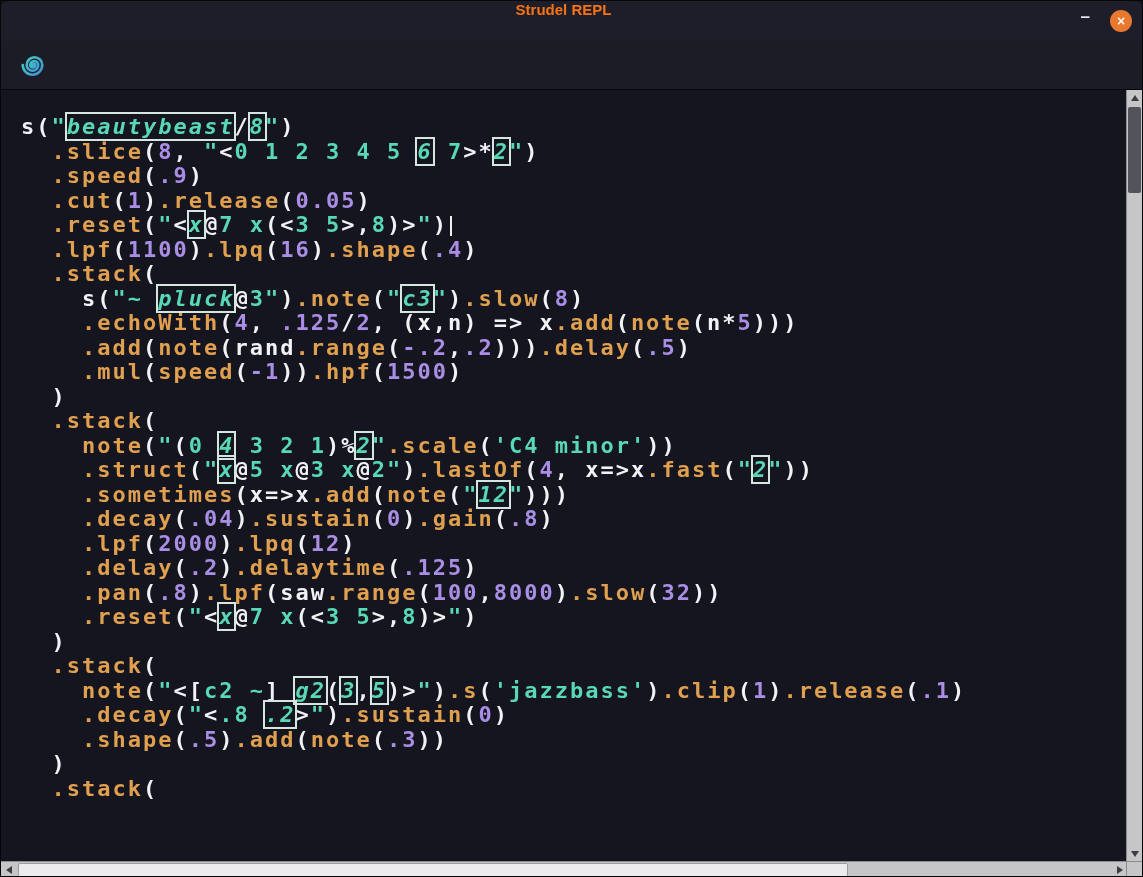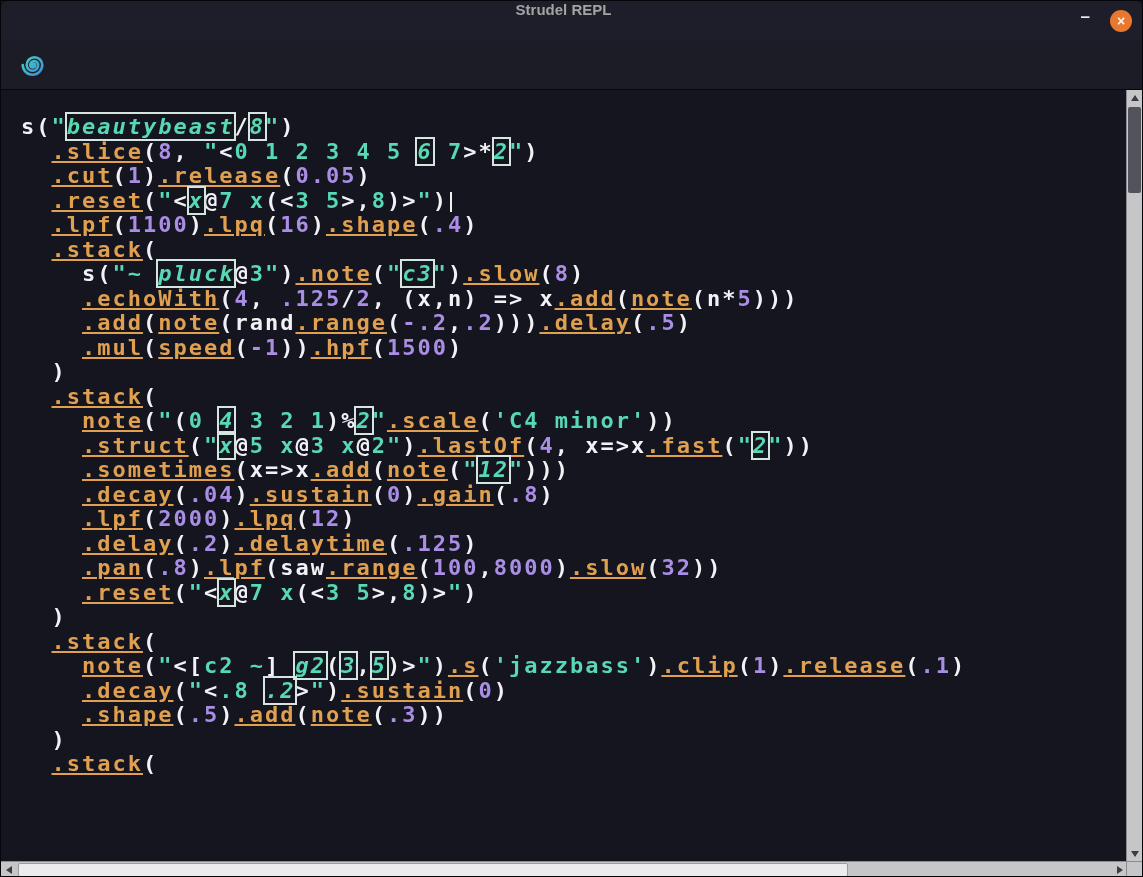--- a/index.html
+++ b/index.html
@@ -7,31 +7,31 @@
     --plain:#f2f2f6; --method:#e0a050; --number:#aa8ee6; --string:#58d8b4;
     --box-outline:#d4e6df; --close-button:#e8782f;
     --scroll-track:#c6c6c9; --scroll-thumb-v:#53535b; --scroll-thumb-h:#ececee;
     --logo-blue:#3f8fd9; --logo-teal:#43cfc3; --caret-color:#f0f0f0;
   }
   *{margin:0;padding:0;box-sizing:border-box;}
   body{background:#0d0d14;font-family:"DejaVu Sans Mono",monospace;}
   .window{width:1143px;height:877px;background:var(--background);overflow:hidden;position:relative;border:1px solid #05060a;}
   .titlebar{height:40px;background:var(--titlebar-bg);position:relative;border-radius:7px 7px 0 0;}
   .title{position:absolute;left:0;right:16px;top:0;height:40px;line-height:40px;text-align:center;
-    color:#a3a3a3;font:700 15px "Liberation Sans",sans-serif;}
+    color:#f97316;font:700 15px "Liberation Sans",sans-serif;}
   .win-controls{position:absolute;right:10px;top:0;height:40px;display:flex;align-items:center;gap:16px;z-index:2;}
   .min-btn{color:#e9e9ee;font:700 17px "Liberation Sans",sans-serif;cursor:default;line-height:10px;padding:0 4px 8px 4px;}
   .close-btn{width:22px;height:22px;border-radius:50%;background:var(--close-button);display:flex;align-items:center;justify-content:center;cursor:default;}
   .close-btn span{color:#fff7ef;font:700 14px "Liberation Sans",sans-serif;line-height:14px;}
   .toolbar{height:48px;background:var(--toolbar-bg);display:flex;align-items:center;padding-left:18px;}
   .logo{width:30px;height:30px;display:flex;align-items:center;justify-content:center;}
   .editor{position:relative;height:789px;background:var(--background);border-top:1px solid #06070c;}
   .code{position:absolute;left:0;top:0;width:1127px;height:772px;overflow:hidden;padding:25px 0 0 20px;}
   .cl{white-space:pre;font:700 22px "DejaVu Sans Mono",monospace;letter-spacing:2px;line-height:24.5px;height:24.5px;}
-  .tp{color:var(--plain);} .tm{color:var(--method);text-decoration:underline;} .tn{color:var(--number);} .ts{color:var(--string);}
+  .tp{color:var(--plain);} .tm{color:var(--method);} .tn{color:var(--number);} .ts{color:var(--string);}
   .boxed{outline:2px solid var(--box-outline);outline-offset:0px;font-style:italic;}
   .caret{display:inline-block;width:2px;height:20px;background:var(--caret-color);vertical-align:middle;margin-left:2px;}
   
   .vscroll{position:absolute;right:0;top:0;width:16px;height:772px;background:var(--scroll-track);border-left:1px solid #8b8b90;}
   .vthumb{position:absolute;left:1px;top:17px;width:13px;height:86px;background:var(--scroll-thumb-v);border-radius:2px;}
   .hscroll{position:absolute;left:0;bottom:0;width:1127px;height:17px;background:var(--scroll-track);border-top:1px solid #8b8b90;}
   .hthumb{position:absolute;left:17px;top:1px;width:830px;height:14px;background:var(--scroll-thumb-h);border:1px solid #9b9ba0;border-radius:2px;}
   .corner{position:absolute;right:0;bottom:0;width:16px;height:17px;background:var(--scroll-track);border-top:1px solid #8b8b90;border-left:1px solid #8b8b90;}
   .sbtn{position:absolute;width:16px;height:16px;display:flex;align-items:center;justify-content:center;}
   .sbtn.top{top:0;left:0;} .sbtn.bottom{bottom:0;left:0;}
@@ -69,20 +69,21 @@
         <path d="M12 12 m-1 0 a1 1 0 0 1 2 0 a2 2 0 0 1 -4 0 a3.2 3.2 0 0 1 6.4 0 a4.6 4.6 0 0 1 -9.2 0 a6.2 6.2 0 0 1 12.4 0 a7.8 7.8 0 0 1 -15.6 0" fill="none" stroke="url(#lg)" stroke-width="2.1" stroke-linecap="round"></path>
       </svg>
     </div>
   </div>
 
   <div class="editor">
     <div class="code">
       <div>
           <div class="cl"><span class="tp">s(</span><span class="ts">"</span><span class="ts boxed">beautybeast</span><span class="tp">/</span><span class="ts boxed">8</span><span class="ts">"</span><span class="tp">)</span></div>
           <div class="cl"><span class="tp">  </span><span class="tm">.slice</span><span class="tp">(</span><span class="tn">8</span><span class="tp">, </span><span class="ts">"</span><span class="tp">&lt;</span><span class="ts">0 1 2 3 4 5 </span><span class="ts boxed">6</span><span class="ts"> 7</span><span class="tp">&gt;</span><span class="tp">*</span><span class="ts boxed">2</span><span class="ts">"</span><span class="tp">)</span></div>
+          <div class="cl"><span class="tp">  </span><span class="tm">.speed</span><span class="tp">(</span><span class="tn">.9</span><span class="tp">)</span></div>
           <div class="cl"><span class="tp">  </span><span class="tm">.cut</span><span class="tp">(</span><span class="tn">1</span><span class="tp">)</span><span class="tm">.release</span><span class="tp">(</span><span class="tn">0.05</span><span class="tp">)</span></div>
           <div class="cl"><span class="tp">  </span><span class="tm">.reset</span><span class="tp">(</span><span class="ts">"</span><span class="tp">&lt;</span><span class="ts boxed">x</span><span class="tp">@</span><span class="ts">7 </span><span class="ts">x</span><span class="tp">(</span><span class="tp">&lt;</span><span class="ts">3 5</span><span class="tp">&gt;</span><span class="tp">,</span><span class="ts">8</span><span class="tp">)</span><span class="tp">&gt;</span><span class="ts">"</span><span class="tp">)</span><span class="caret"></span></div>
           <div class="cl"><span class="tp">  </span><span class="tm">.lpf</span><span class="tp">(</span><span class="tn">1100</span><span class="tp">)</span><span class="tm">.lpq</span><span class="tp">(</span><span class="tn">16</span><span class="tp">)</span><span class="tm">.shape</span><span class="tp">(</span><span class="tn">.4</span><span class="tp">)</span></div>
           <div class="cl"><span class="tp">  </span><span class="tm">.stack</span><span class="tp">(</span></div>
           <div class="cl"><span class="tp">    s</span><span class="tp">(</span><span class="ts">"</span><span class="ts">~ </span><span class="ts boxed">pluck</span><span class="tp">@</span><span class="ts">3</span><span class="ts">"</span><span class="tp">)</span><span class="tm">.note</span><span class="tp">(</span><span class="ts">"</span><span class="ts boxed">c3</span><span class="ts">"</span><span class="tp">)</span><span class="tm">.slow</span><span class="tp">(</span><span class="tn">8</span><span class="tp">)</span></div>
           <div class="cl"><span class="tp">    </span><span class="tm">.echoWith</span><span class="tp">(</span><span class="tn">4</span><span class="tp">, </span><span class="tn">.125</span><span class="tp">/</span><span class="tn">2</span><span class="tp">, (x,n) =&gt; x</span><span class="tm">.add</span><span class="tp">(</span><span class="tm">note</span><span class="tp">(</span><span class="tp">n</span><span class="tp">*</span><span class="tn">5</span><span class="tp">)))</span></div>
           <div class="cl"><span class="tp">    </span><span class="tm">.add</span><span class="tp">(</span><span class="tm">note</span><span class="tp">(</span><span class="tp">rand</span><span class="tm">.range</span><span class="tp">(</span><span class="tn">-.2</span><span class="tp">,</span><span class="tn">.2</span><span class="tp">)))</span><span class="tm">.delay</span><span class="tp">(</span><span class="tn">.5</span><span class="tp">)</span></div>
           <div class="cl"><span class="tp">    </span><span class="tm">.mul</span><span class="tp">(</span><span class="tm">speed</span><span class="tp">(</span><span class="tn">-1</span><span class="tp">))</span><span class="tm">.hpf</span><span class="tp">(</span><span class="tn">1500</span><span class="tp">)</span></div>
           <div class="cl"><span class="tp">  )</span></div>
           <div class="cl"><span class="tp">  </span><span class="tm">.stack</span><span class="tp">(</span></div>

